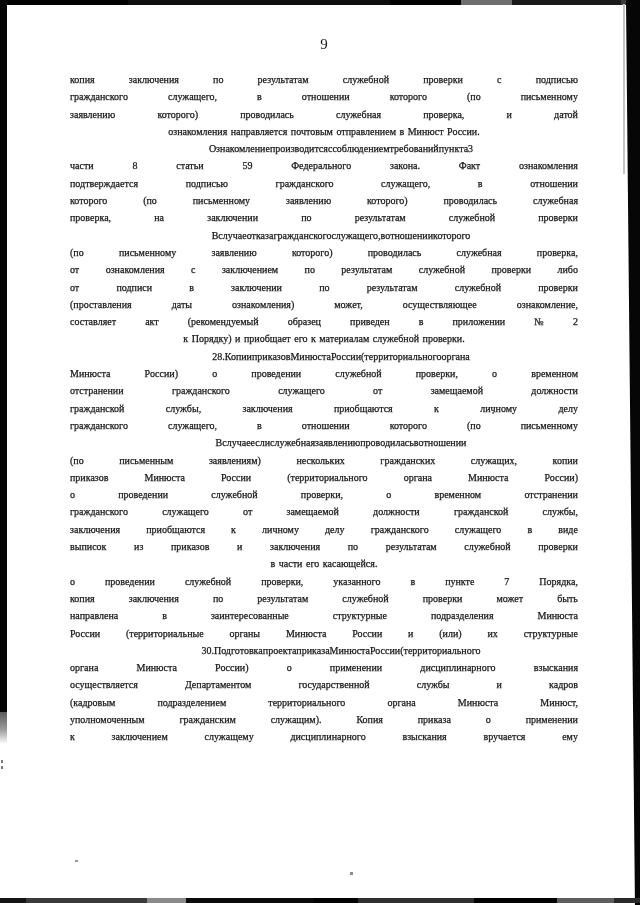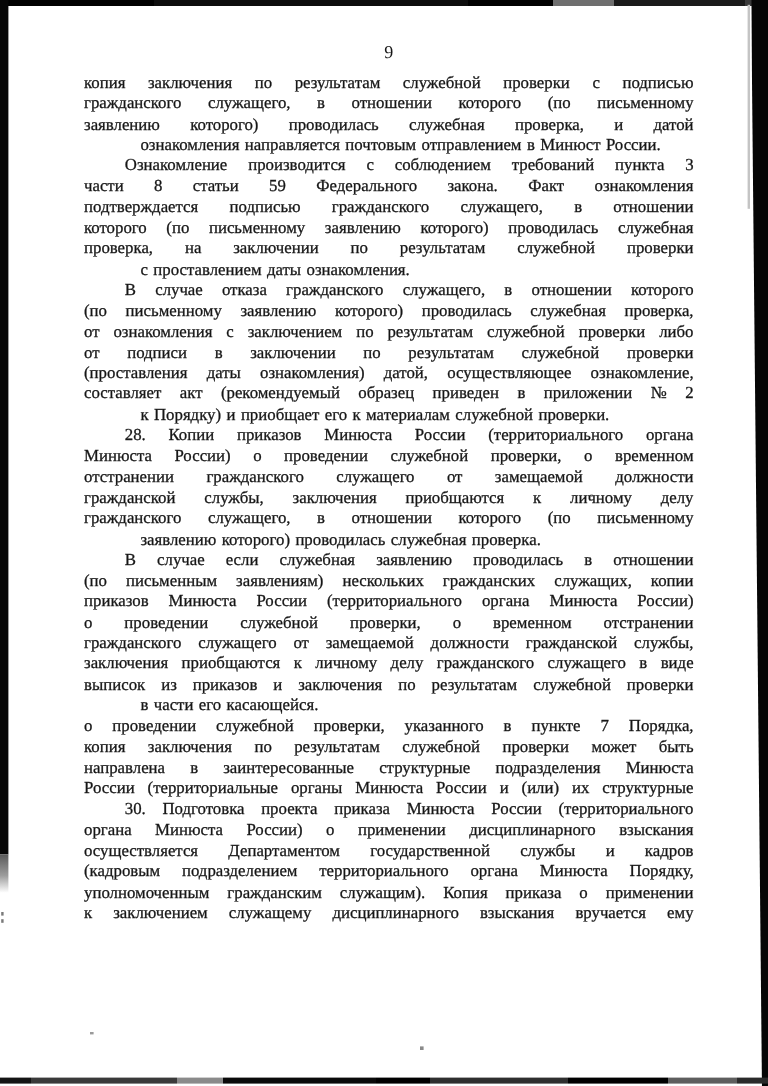--- a/index.html
+++ b/index.html
@@ -56,40 +56,39 @@
   .page-number {
     position: absolute;
     top: 35px; left: 70px; width: 508px;
     text-align: center;
     font-size: 15px;
     line-height: 18px;
   }
 
   .body-text {
     position: absolute;
-    top: 61px; left: 70px; width: 508px;
-    font-size: 14px;
+    top: 71px; left: 70px; width: 508px;
+    font-size: 10px;
     -webkit-text-stroke: 0.25px #1c1c1c;
   }
   .para { margin: 0; }
   .line {
     display: flex;
     justify-content: space-between;
     height: 17.3px;
     line-height: 17.3px;
     overflow: hidden;
     white-space: nowrap;
   }
   .line.final {
     display: block;
-    text-align: left;
-    margin-left: 47px;
+    text-align: center;
   }
   .line.final { word-spacing: 1px; }
-  .line.indent { padding-left: 34px; }
+  .line.indent { padding-left: 34px; justify-content: center; }
   .w { flex: 0 0 auto; }
 </style>
 </head>
 <body>
 
 <div class="page">
   <div class="bar-top"></div>
   <div class="bar-left"></div>
   <div class="bar-left-fade"></div>
   <div class="edge-shadow-right"></div>
@@ -175,21 +174,20 @@
         </div>
         <div class="line">
           <span class="w">проверка,</span>
           <span class="w">на</span>
           <span class="w">заключении</span>
           <span class="w">по</span>
           <span class="w">результатам</span>
           <span class="w">служебной</span>
           <span class="w">проверки</span>
         </div>
-        <div class="line final">с проставлением даты ознакомления.</div>
       </div>
       <div class="para">
         <div class="line indent">
           <span class="w">В</span>
           <span class="w">случае</span>
           <span class="w">отказа</span>
           <span class="w">гражданского</span>
           <span class="w">служащего,</span>
           <span class="w">в</span>
           <span class="w">отношении</span>
@@ -222,21 +220,21 @@
           <span class="w">заключении</span>
           <span class="w">по</span>
           <span class="w">результатам</span>
           <span class="w">служебной</span>
           <span class="w">проверки</span>
         </div>
         <div class="line">
           <span class="w">(проставления</span>
           <span class="w">даты</span>
           <span class="w">ознакомления)</span>
-          <span class="w">датой,</span>
+          <span class="w">может,</span>
           <span class="w">осуществляющее</span>
           <span class="w">ознакомление,</span>
         </div>
         <div class="line">
           <span class="w">составляет</span>
           <span class="w">акт</span>
           <span class="w">(рекомендуемый</span>
           <span class="w">образец</span>
           <span class="w">приведен</span>
           <span class="w">в</span>
@@ -285,21 +283,20 @@
         </div>
         <div class="line">
           <span class="w">гражданского</span>
           <span class="w">служащего,</span>
           <span class="w">в</span>
           <span class="w">отношении</span>
           <span class="w">которого</span>
           <span class="w">(по</span>
           <span class="w">письменному</span>
         </div>
-        <div class="line final">заявлению которого) проводилась служебная проверка.</div>
       </div>
       <div class="para">
         <div class="line indent">
           <span class="w">В</span>
           <span class="w">случае</span>
           <span class="w">если</span>
           <span class="w">служебная</span>
           <span class="w">заявлению</span>
           <span class="w">проводилась</span>
           <span class="w">в</span>
@@ -433,21 +430,21 @@
           <span class="w">службы</span>
           <span class="w">и</span>
           <span class="w">кадров</span>
         </div>
         <div class="line">
           <span class="w">(кадровым</span>
           <span class="w">подразделением</span>
           <span class="w">территориального</span>
           <span class="w">органа</span>
           <span class="w">Минюста</span>
-          <span class="w">Порядку,</span>
+          <span class="w">Минюст,</span>
         </div>
         <div class="line">
           <span class="w">уполномоченным</span>
           <span class="w">гражданским</span>
           <span class="w">служащим).</span>
           <span class="w">Копия</span>
           <span class="w">приказа</span>
           <span class="w">о</span>
           <span class="w">применении</span>
         </div>

